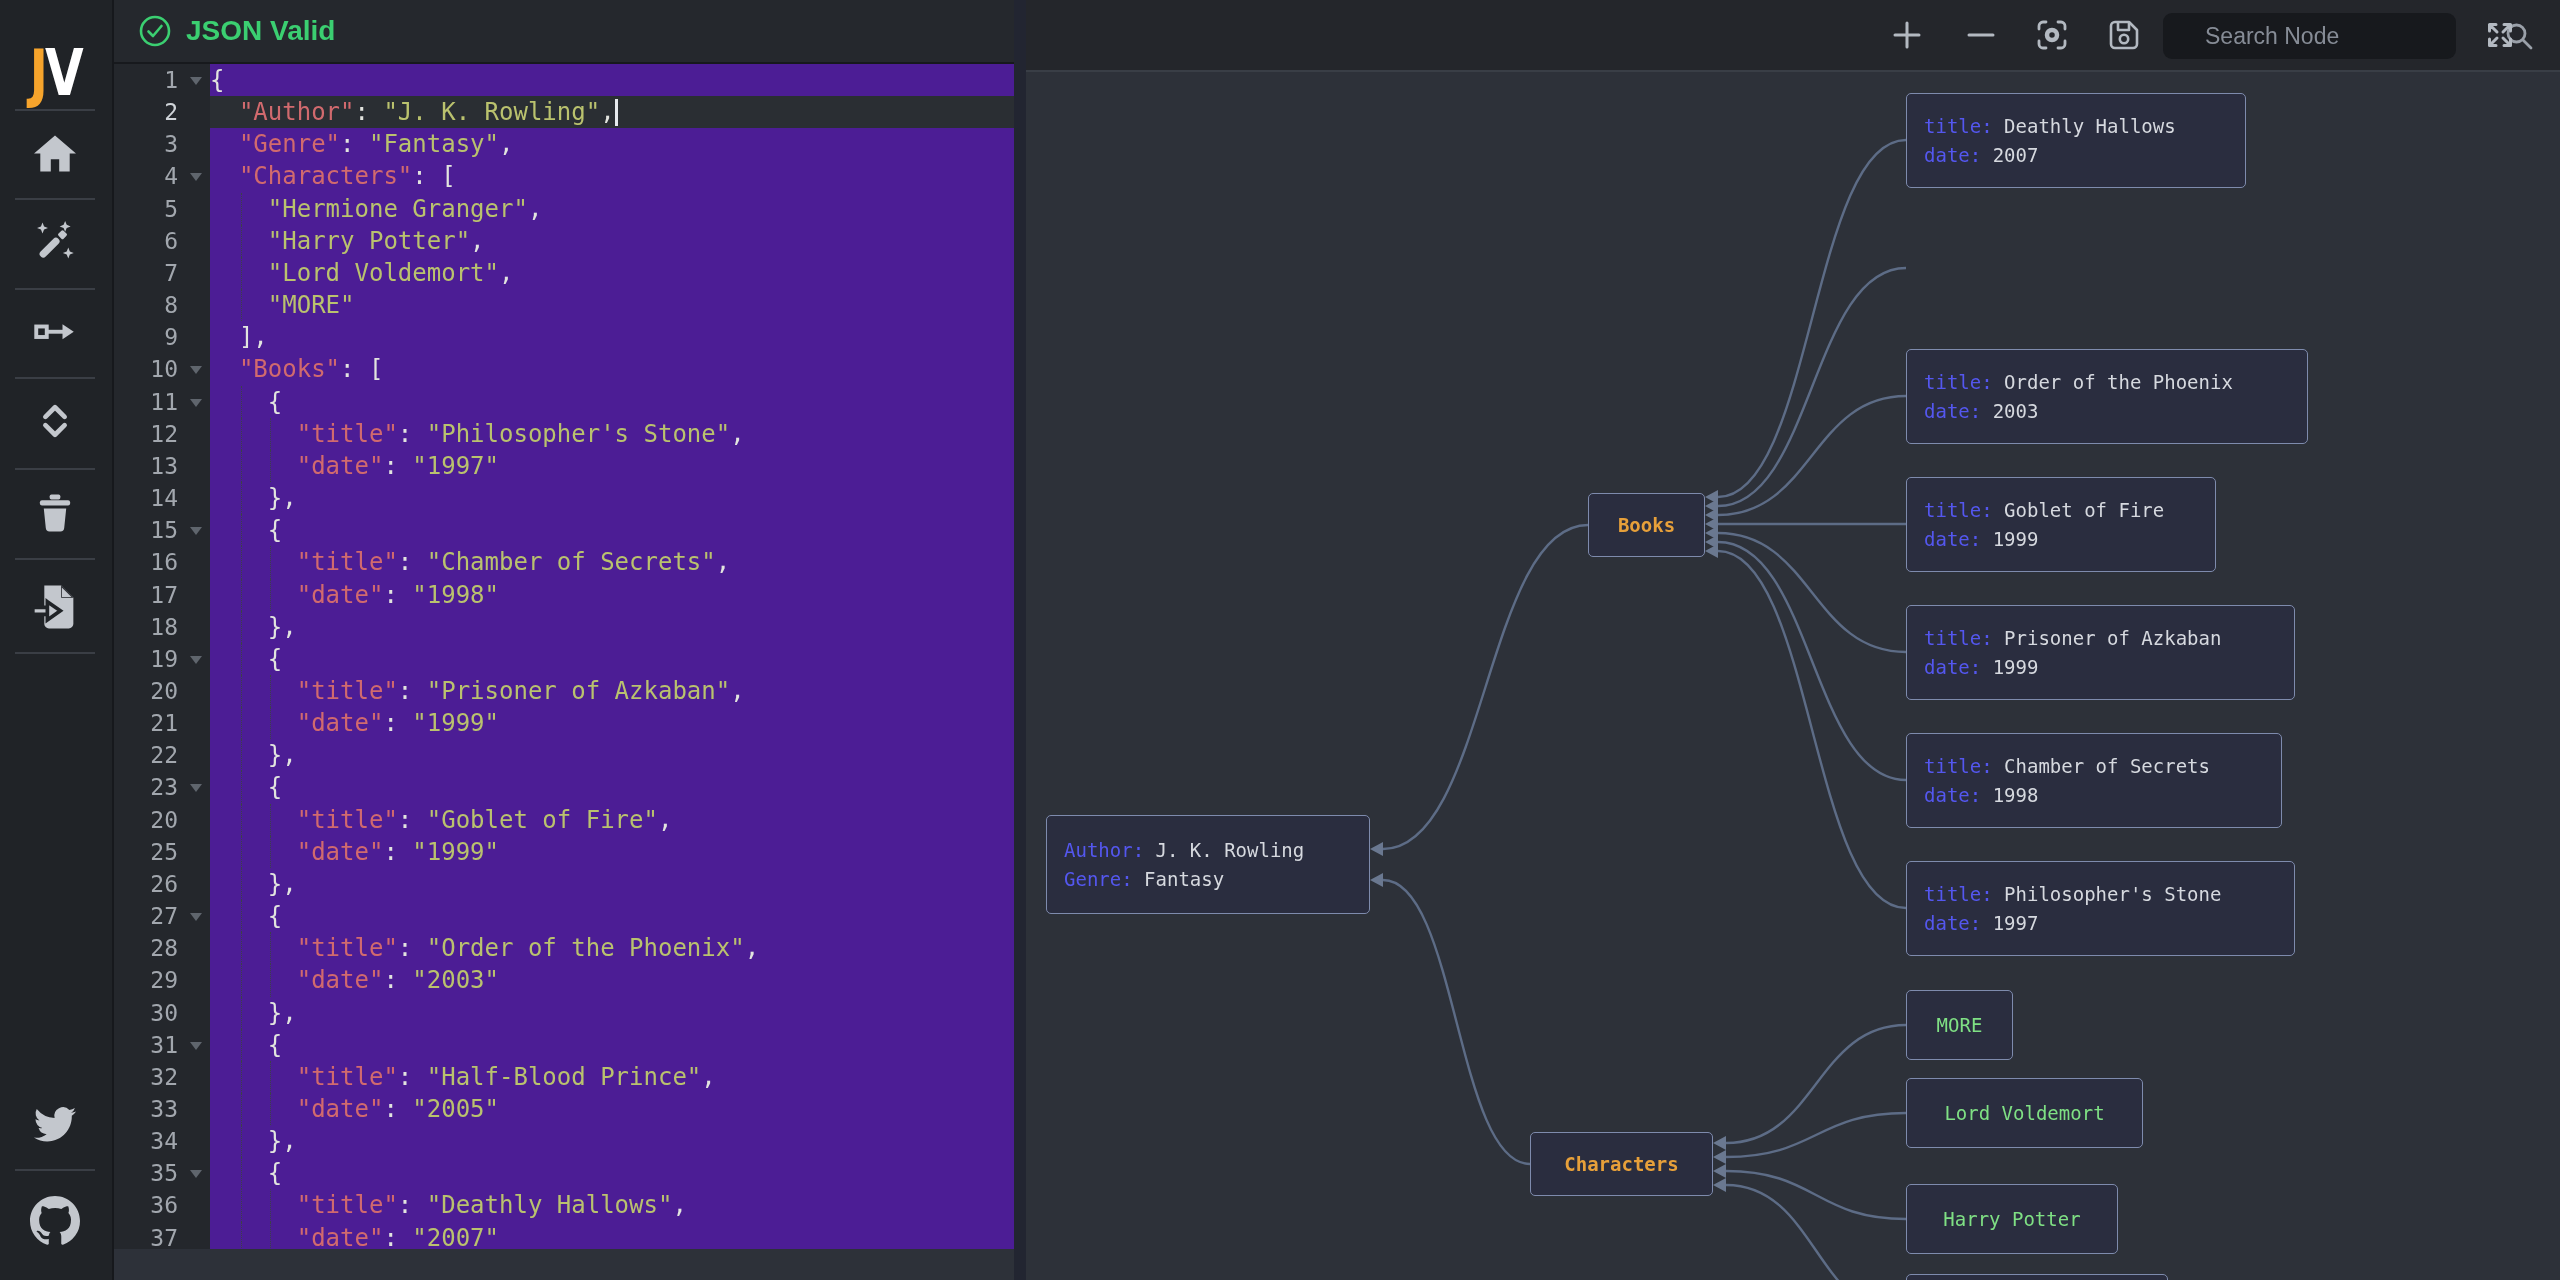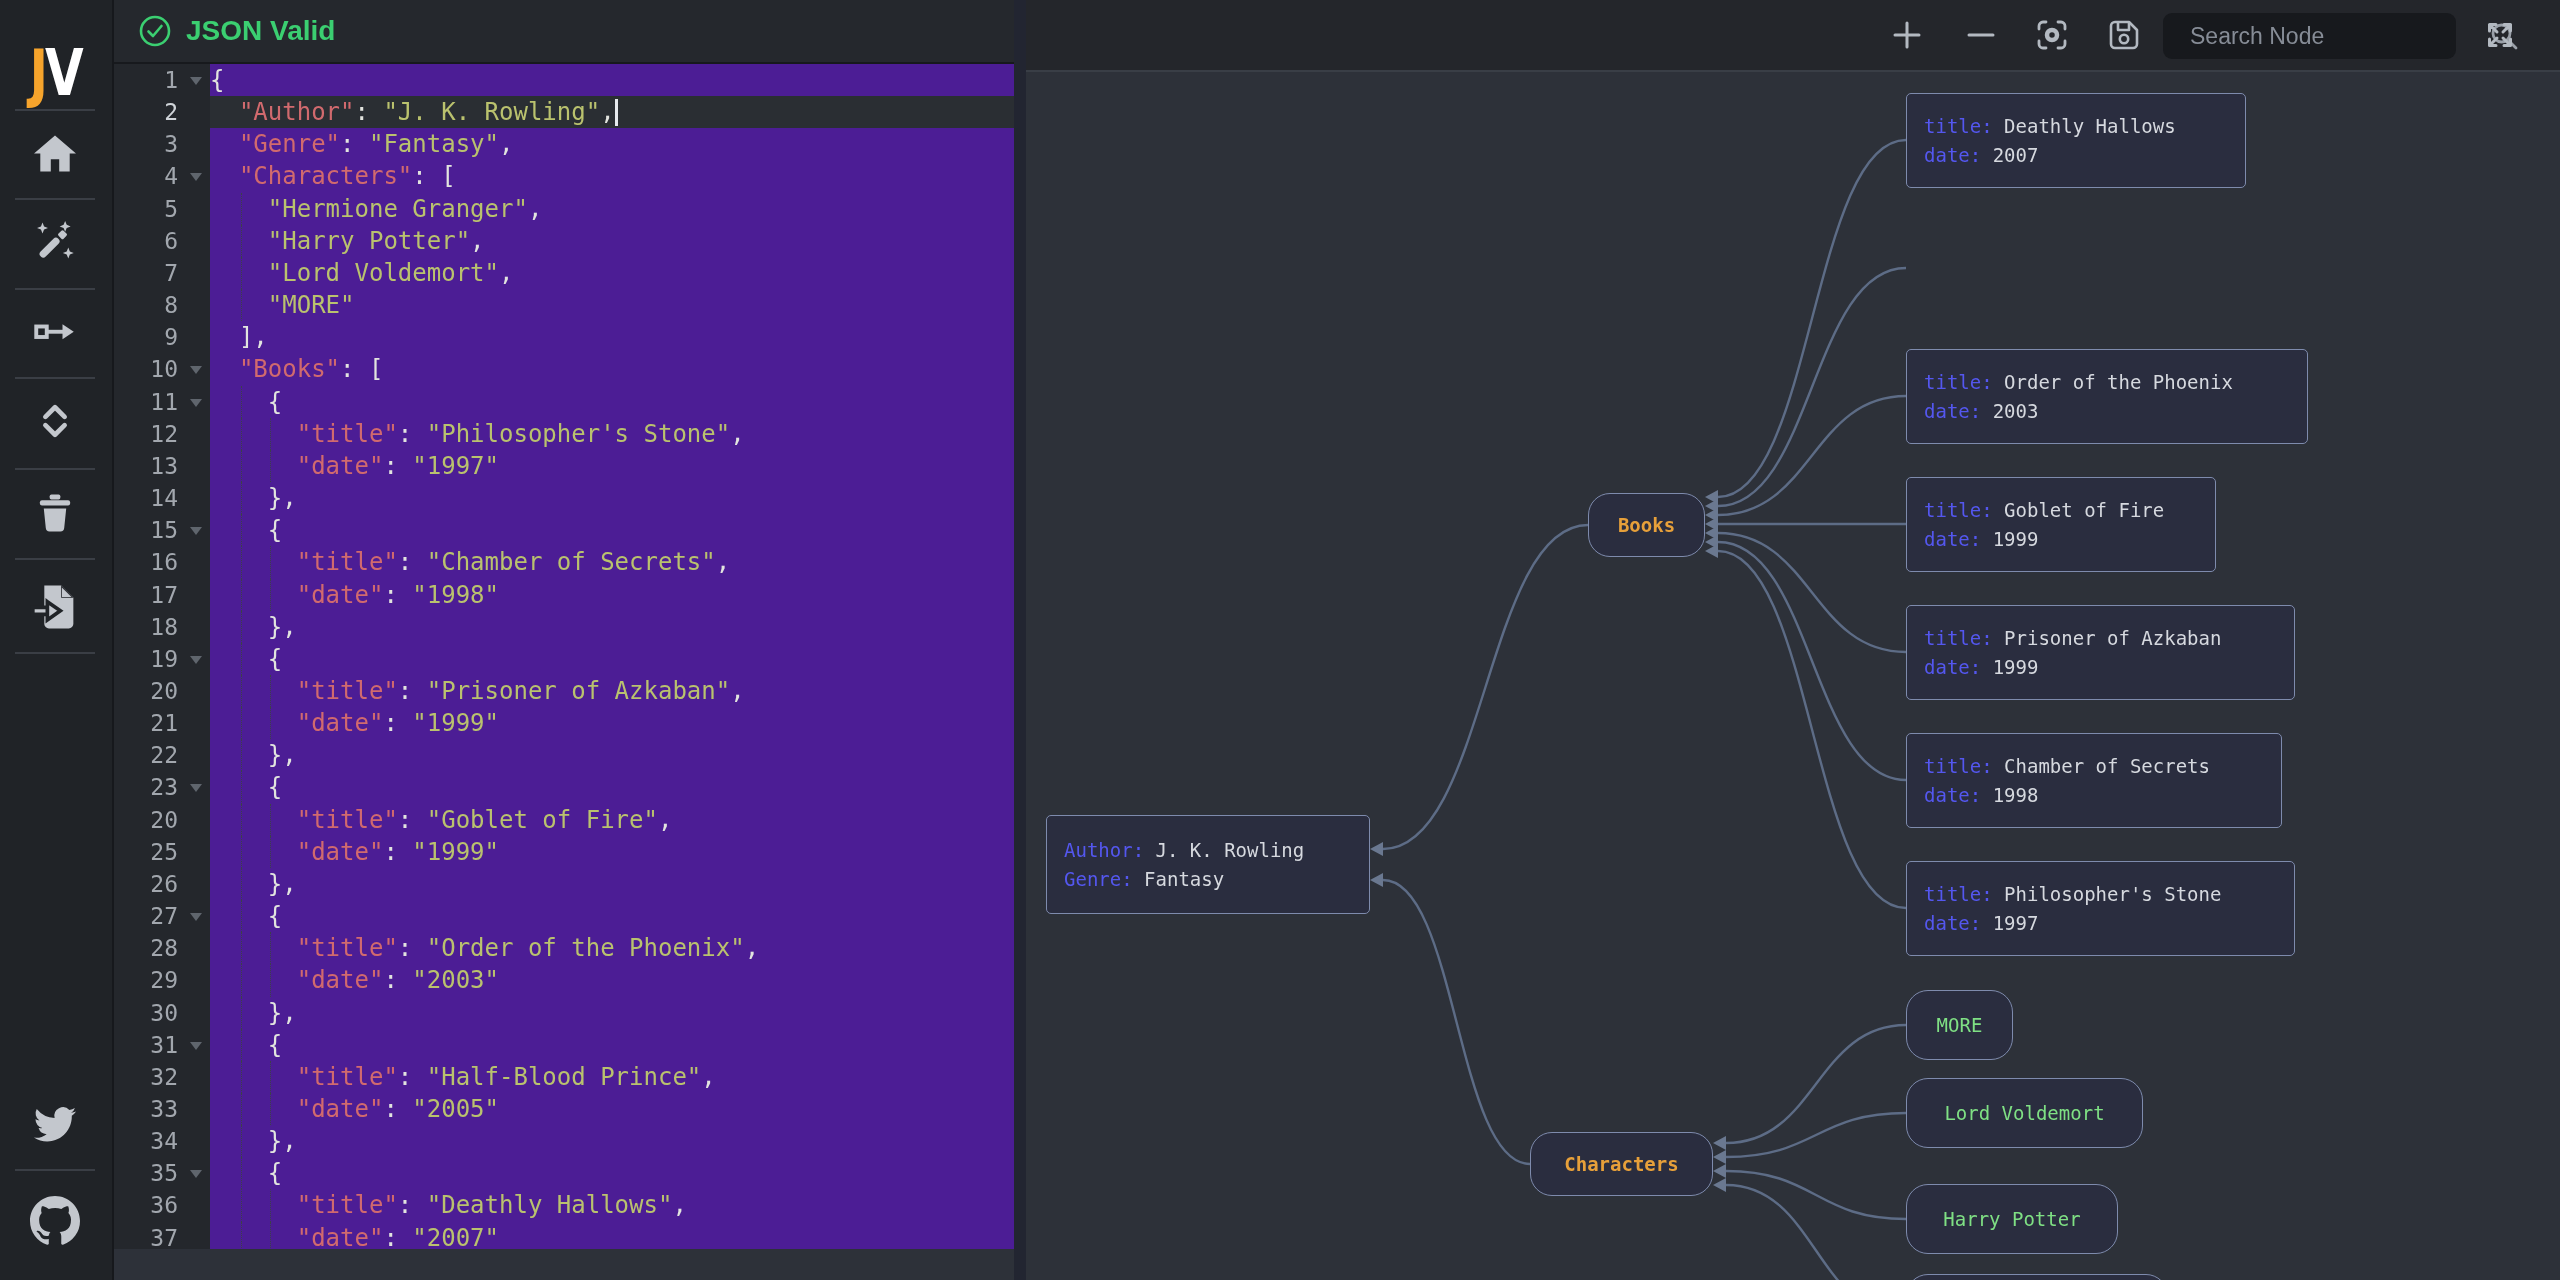--- a/index.html
+++ b/index.html
@@ -51,35 +51,35 @@
   
   .graph{position:absolute;left:1026px;top:0;width:1534px;height:1280px;
          background:#2d3139;overflow:hidden;}
   .gtoolbar{position:absolute;left:0;top:0;width:1534px;height:70px;background:#24262b;
             border-bottom:2px solid #393e46;z-index:20;}
   .tbtn{position:absolute;top:0;height:70px;display:flex;align-items:center;
         justify-content:center;width:56px;cursor:pointer;}
   .searchbox{position:absolute;left:1137px;top:13px;width:293px;height:46px;
              background:#17191d;border-radius:9px;display:flex;align-items:center;}
   .searchbox input{flex:1;background:transparent;border:none;outline:none;
-             padding-left:27px;font-size:23px;color:#d6d9df;
+             padding-left:42px;font-size:23px;color:#d6d9df;
              font-family:"Liberation Sans",sans-serif;}
   .searchbox input::placeholder{color:#868c96;}
   .searchbox svg{margin-right:16px;flex:0 0 auto;}
 
   #edges{position:absolute;left:0;top:0;z-index:1;pointer-events:none;}
   #nodes{position:absolute;left:0;top:0;width:1534px;height:1280px;z-index:2;}
   .gnode{position:absolute;box-sizing:border-box;background:#2a2d3f;
          border:1.5px solid #7e8bad;border-radius:5px;cursor:pointer;
          font-family:"DejaVu Sans Mono","Liberation Mono",monospace;font-size:19px;
          display:flex;flex-direction:column;justify-content:center;overflow:hidden;}
   .gnode .row{padding-left:17px;line-height:29px;white-space:pre;}
   .gnode .k{color:#5457ef;}
   .gnode .v{color:#d6d9df;}
-  .gnode.parent,.gnode.leaf{align-items:center;border-radius:22px;}
+  .gnode.parent,.gnode.leaf{align-items:center;}
   .gnode.parent .row,.gnode.leaf .row{padding-left:0;}
   .gnode.parent{color:#e7a03a;font-weight:700;}
   .gnode.leaf{color:#7fe084;}
 </style>
 </head>
 <body>
 
 <div id="app">
 
   <aside class="sidebar">

